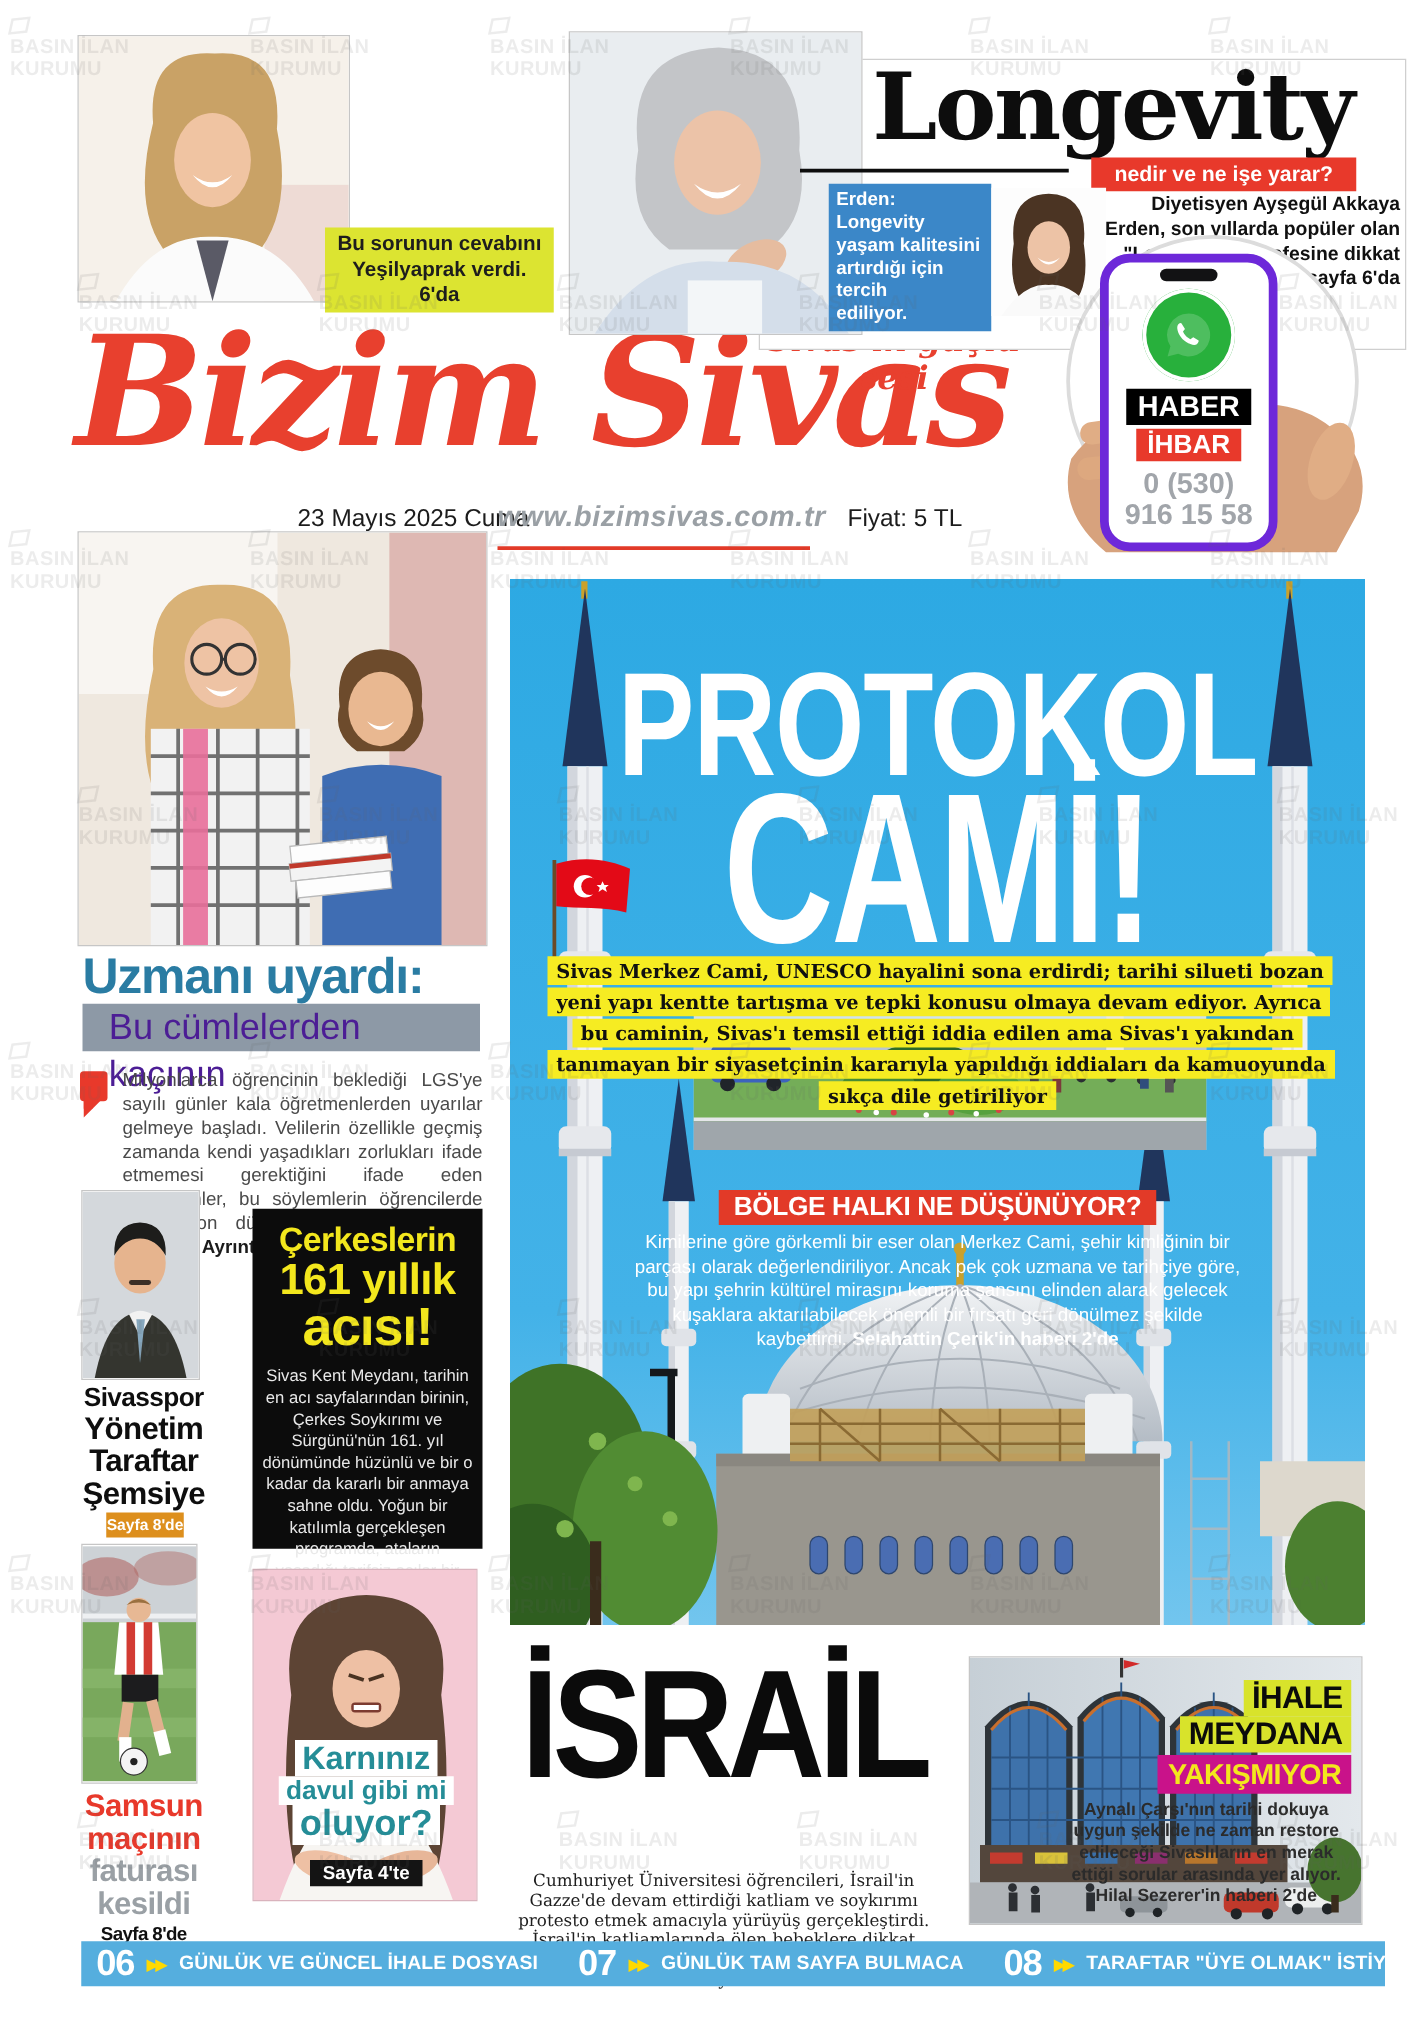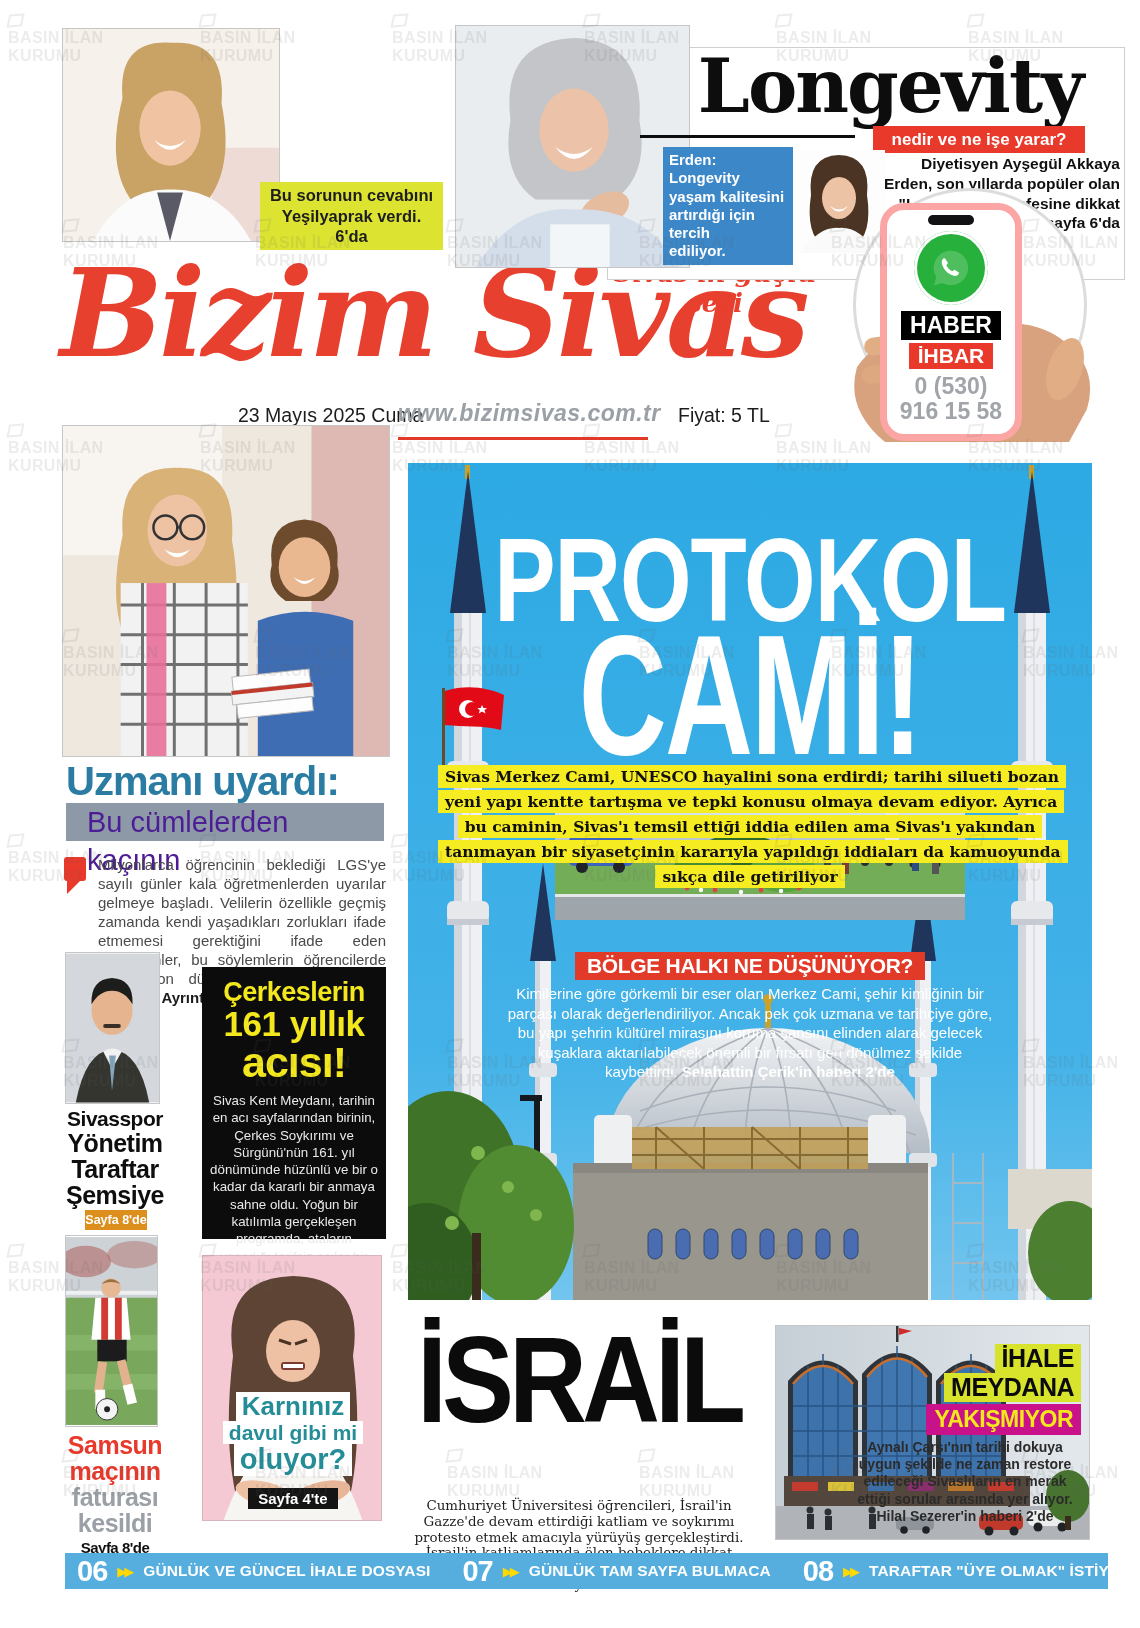--- a/index.html
+++ b/index.html
@@ -27,21 +27,21 @@
   #tr-panel{left:152px;top:22px;width:518px;height:233px;background:#fff;border:1px solid #cfcfcf}
   #tr-title{left:205px;top:24px;width:460px;text-align:center;font-family:"DejaVu Serif",serif;
             font-weight:900;font-size:74px;line-height:1;letter-spacing:-2px;color:#0d0d0d}
   #tr-rule{left:185px;top:110px;width:215px;height:3px;background:#0d0d0d}
   #tr-tag{left:418px;top:101px;width:212px;height:27px;background:#e8392b;color:#fff;
           font-weight:700;font-size:17px;line-height:27px;text-align:center}
   #tr-quote{left:208px;top:122px;width:130px;background:#3b87c8;color:#fff;text-align:left;
             font-weight:700;font-size:15px;line-height:1.22;padding:4px 6px}
   #tr-body{left:420px;top:129px;width:245px;text-align:right;font-weight:700;font-size:15.5px;line-height:1.28;color:#101010}
   #tr-circle{left:398px;top:163px;width:234px;height:234px;border-radius:50%;background:#fff;border:3px solid #dcdcdc}
-  #phone{left:425px;top:178px;width:142px;height:238px;background:#fff;border:7px solid #fca5a5;border-radius:24px;text-align:center;z-index:6}
+  #phone{left:425px;top:178px;width:142px;height:238px;background:#fff;border:7px solid #6d28d9;border-radius:24px;text-align:center;z-index:6}
   #phone .notch{margin:5px auto 6px;width:46px;height:10px;border-radius:6px;background:#121214}
   #wa-badge{margin:2px auto 6px;width:74px;height:74px;border-radius:50%;background:#28b03c;display:flex;align-items:center;justify-content:center;box-shadow:0 0 0 3px #fff inset}
   .chip-haber{display:inline-block;background:#000;color:#fff;font-weight:800;font-size:23px;padding:1px 9px}
   .chip-ihbar{display:inline-block;background:#e8392b;color:#fff;font-weight:800;font-size:21px;padding:1px 9px;margin-top:3px}
   #phone-number{margin-top:5px;color:#a1a5aa;font-weight:800;font-size:23px;line-height:1.08}
   #hand{left:372px;top:262px;z-index:5}
 
   
   #masthead{left:60px;top:246px;width:780px;height:160px;z-index:2}
   #mh-title{left:0;top:6px;width:780px;font-family:"DejaVu Serif",serif;font-style:italic;font-weight:900;

